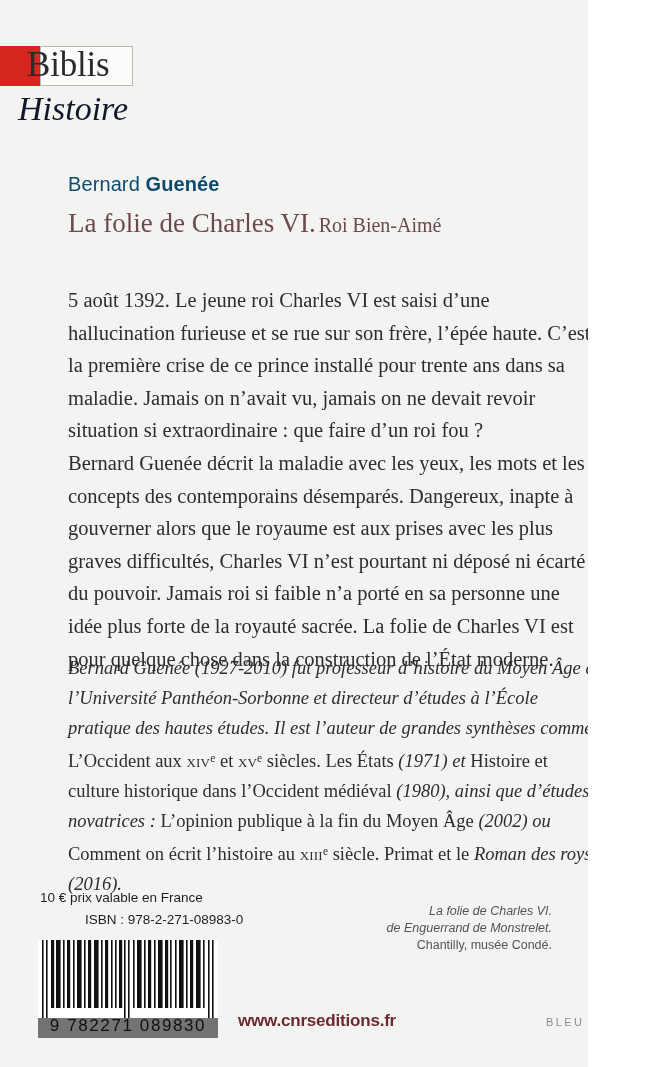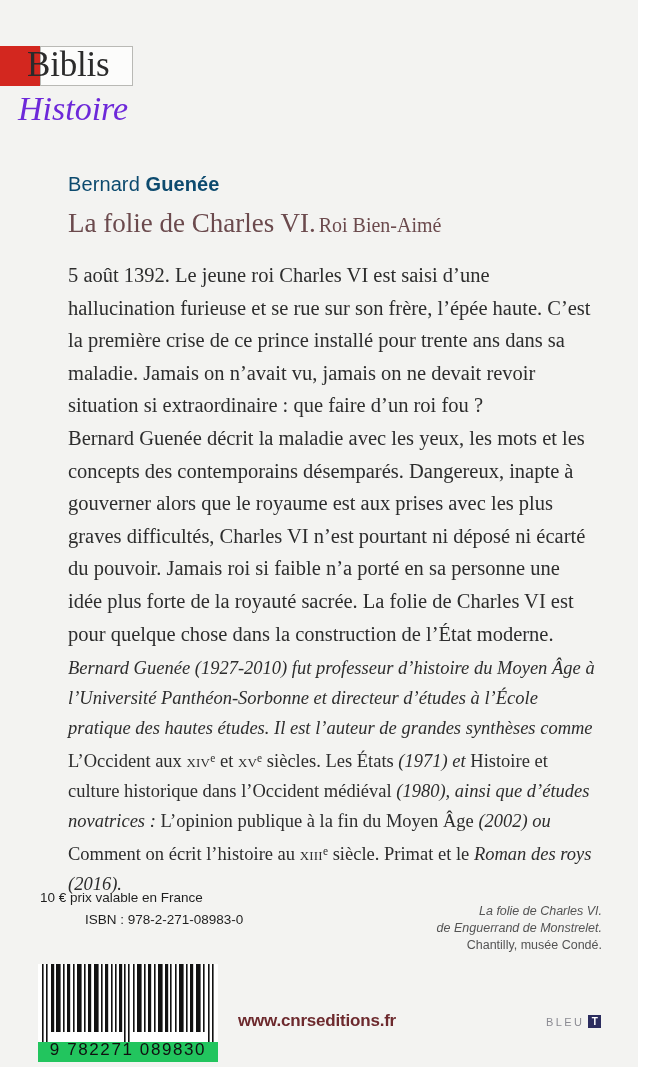--- a/index.html
+++ b/index.html
@@ -5,21 +5,21 @@
   html, body {
     margin: 0;
     padding: 0;
     background: #ffffff;
   }
   body {
     font-family: "Liberation Serif", serif;
   }
   .cover {
     position: relative;
-    width: 638px;
+    width: 588px;
     height: 1067px;
     background: #f3f3f1;
     overflow: hidden;
   }
 
   
   .logo-block {
     position: absolute;
     left: 0;
     top: 46px;
@@ -56,21 +56,21 @@
     white-space: nowrap;
   }
   .logo-histoire {
     position: absolute;
     left: 18px;
     top: 42px;
     font-family: "Liberation Serif", serif;
     font-style: italic;
     font-size: 34px;
     line-height: 42px;
-    color: #6d28d9;
+    color: #0f172a;
     white-space: nowrap;
   }
 
   
   .author {
     position: absolute;
     left: 68px;
     top: 173px;
     font-family: "Liberation Sans", sans-serif;
     font-size: 20px;
@@ -94,21 +94,21 @@
   }
   .title-sub {
     font-size: 20px;
     margin-left: 3px;
   }
 
   
   .blurb {
     position: absolute;
     left: 68px;
-    top: 259px;
+    top: 284px;
     width: 530px;
     font-family: "Liberation Serif", serif;
     font-size: 20.5px;
     line-height: 32.6px;
     color: #2d2d2d;
     text-align: left;
   }
   .blurb p { margin: 0; }
 
   .bio {
@@ -149,24 +149,24 @@
     top: 912px;
     font-family: "Liberation Sans", sans-serif;
     font-size: 13.5px;
     color: #1f1f1f;
     white-space: nowrap;
     margin-left: 45px;
   }
   .barcode-wrap {
     position: absolute;
     left: 38px;
-    top: 964px;
+    top: 940px;
     width: 180px;
     height: 98px;
-    background: #22c55e;
+    background: #737373;
   }
   .barcode-bars {
     position: absolute;
     left: 0;
     top: 0;
     width: 180px;
     height: 78px;
   }
   .barcode-digits {
     position: absolute;

